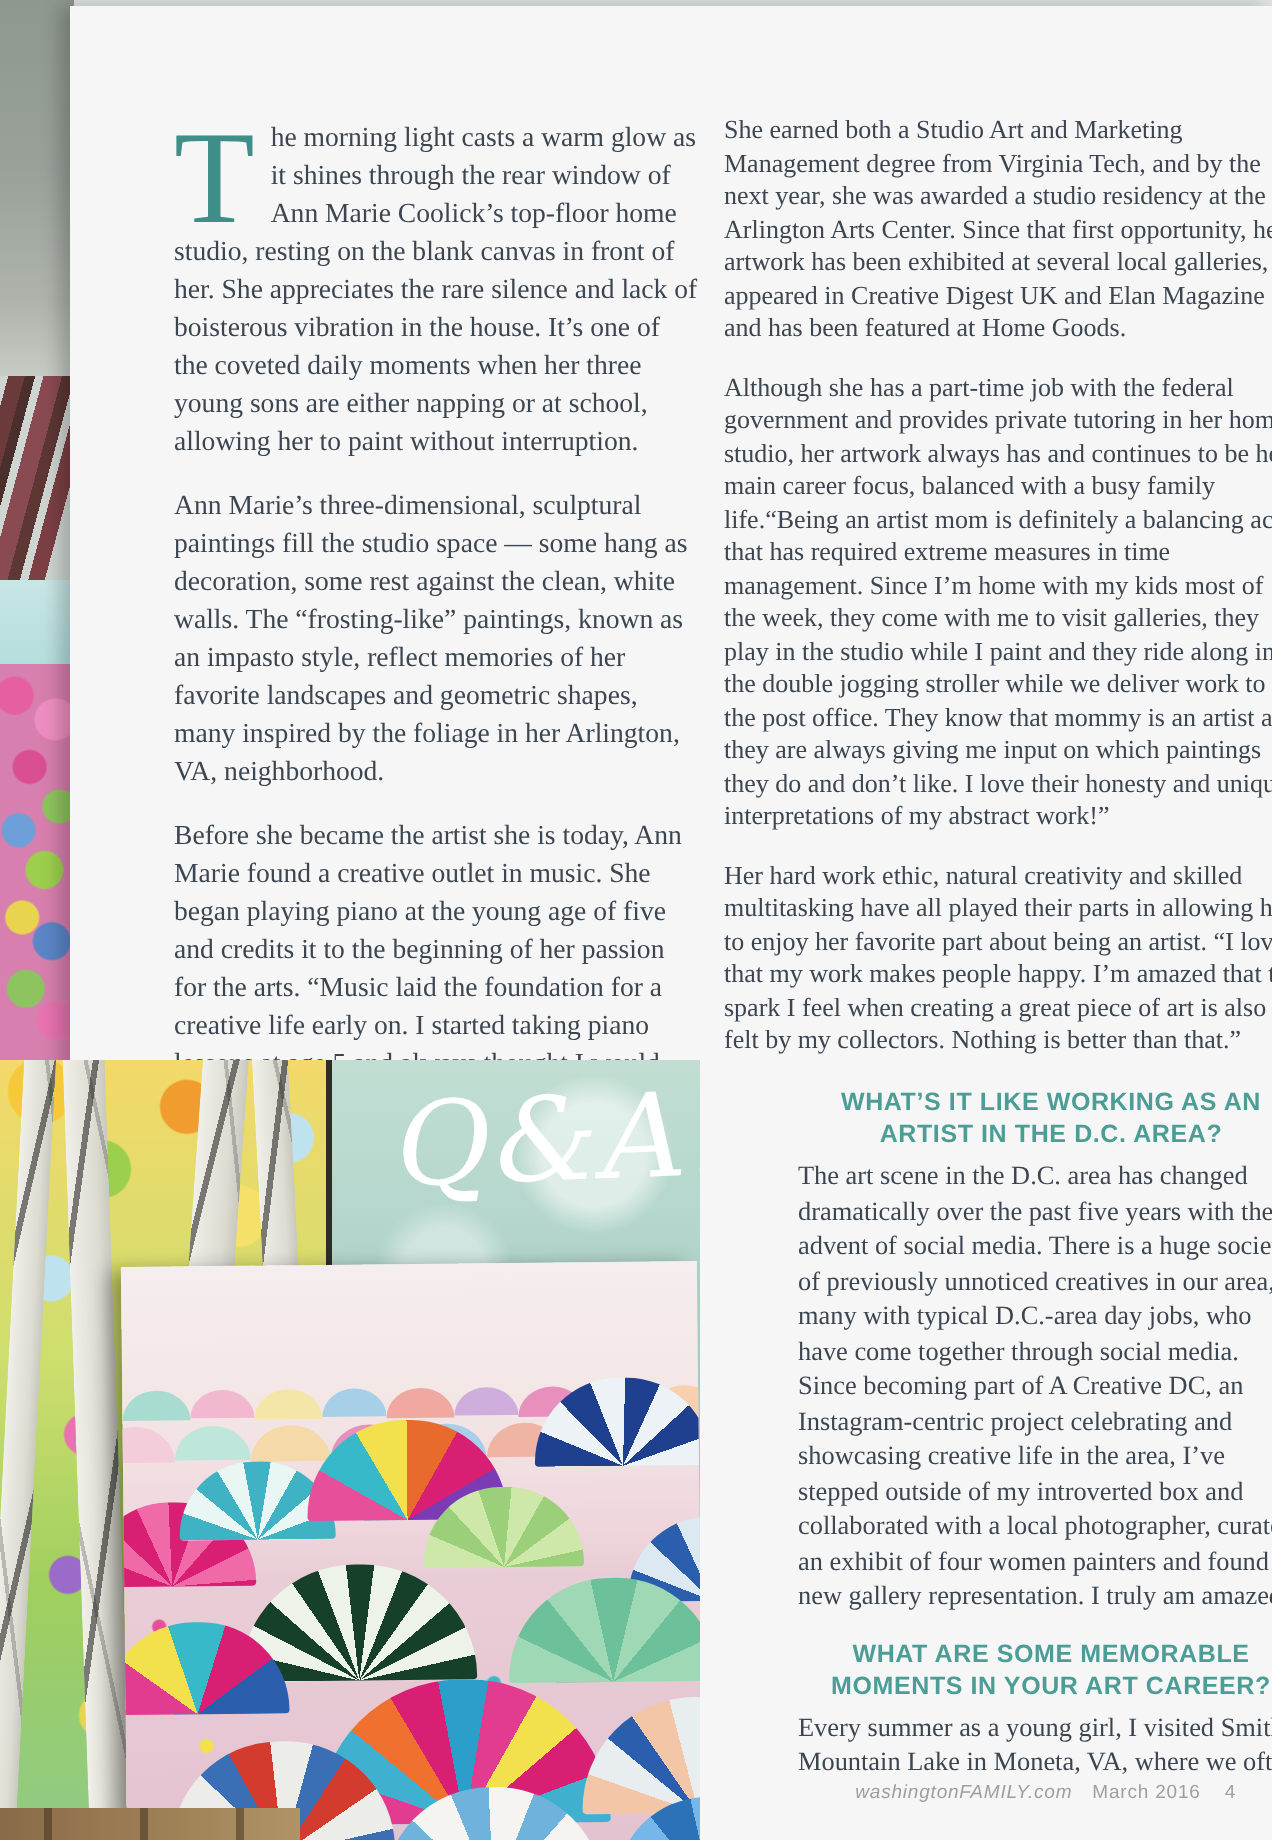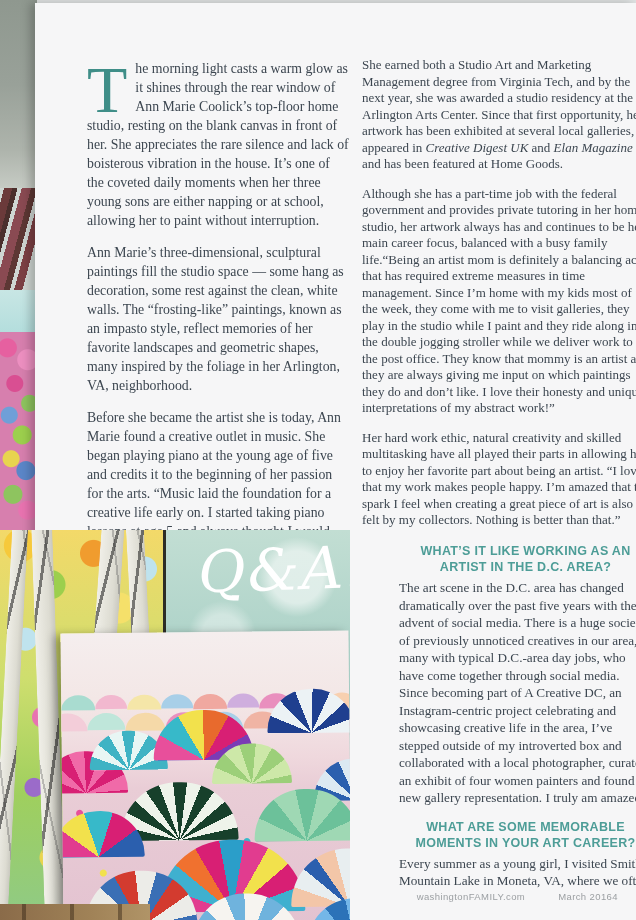--- a/index.html
+++ b/index.html
@@ -33,33 +33,33 @@
   
   .page{position:absolute;left:35px;top:3px;right:0;bottom:0;
     background:#f6f6f7;box-shadow:-5px 0 9px rgba(0,0,0,.22);}
   
   .col{position:absolute;color:#3c4650;text-align:left;}
   .col-left{left:52px;top:56px;width:262px;font-size:13.8px;line-height:19px;}
   .col-right{left:327px;top:54px;width:288px;font-size:13px;line-height:16.5px;}
   .col p{margin:0 0 13px 0;}
   .dropcap{float:left;font-size:66px;line-height:52px;padding:5px 8px 0 0;
     color:#3f8e88;font-family:"Liberation Serif",serif;}
-  .it{font-style:italic;margin-top:43px;}
+  .it{margin-top:43px;}
   
   .qa-col{position:absolute;left:364px;top:540px;width:253px;}
   .qa-q{color:#4d9d97;font-family:"Liberation Sans",sans-serif;font-weight:700;
     font-size:12.5px;line-height:16px;text-align:center;letter-spacing:.3px;
     margin:0 0 4px 0;}
   .qa-a{color:#3c4650;font-size:13.2px;line-height:17.5px;margin:0 0 12px 0;}
   
   .footer{position:absolute;right:18px;top:888px;
     font-family:"Liberation Sans",sans-serif;font-size:9.5px;color:#9b9fa2;
     letter-spacing:.4px;display:flex;align-items:baseline;}
-  .footer .web{margin-right:33px;}
-  .footer .issue{}
+  .footer .web{margin-right:10px;font-style:italic;}
+  .footer .issue{margin-right:12px;}
   
   .photo{position:absolute;left:0;top:530px;width:350px;height:390px;overflow:hidden;
     background:#b0d4ca;}
   .birch{position:absolute;left:0;top:0;width:170px;height:390px;
     background-color:#cede6e;
     background-image:
       radial-gradient(circle at 12% 4%,#f6c93b 0 16px,transparent 17px),
       radial-gradient(circle at 55% 6%,#f09c2e 0 13px,transparent 14px),
       radial-gradient(circle at 85% 10%,#bfe3ee 0 12px,transparent 13px),
       radial-gradient(circle at 30% 14%,#9ccf4d 0 14px,transparent 15px),

